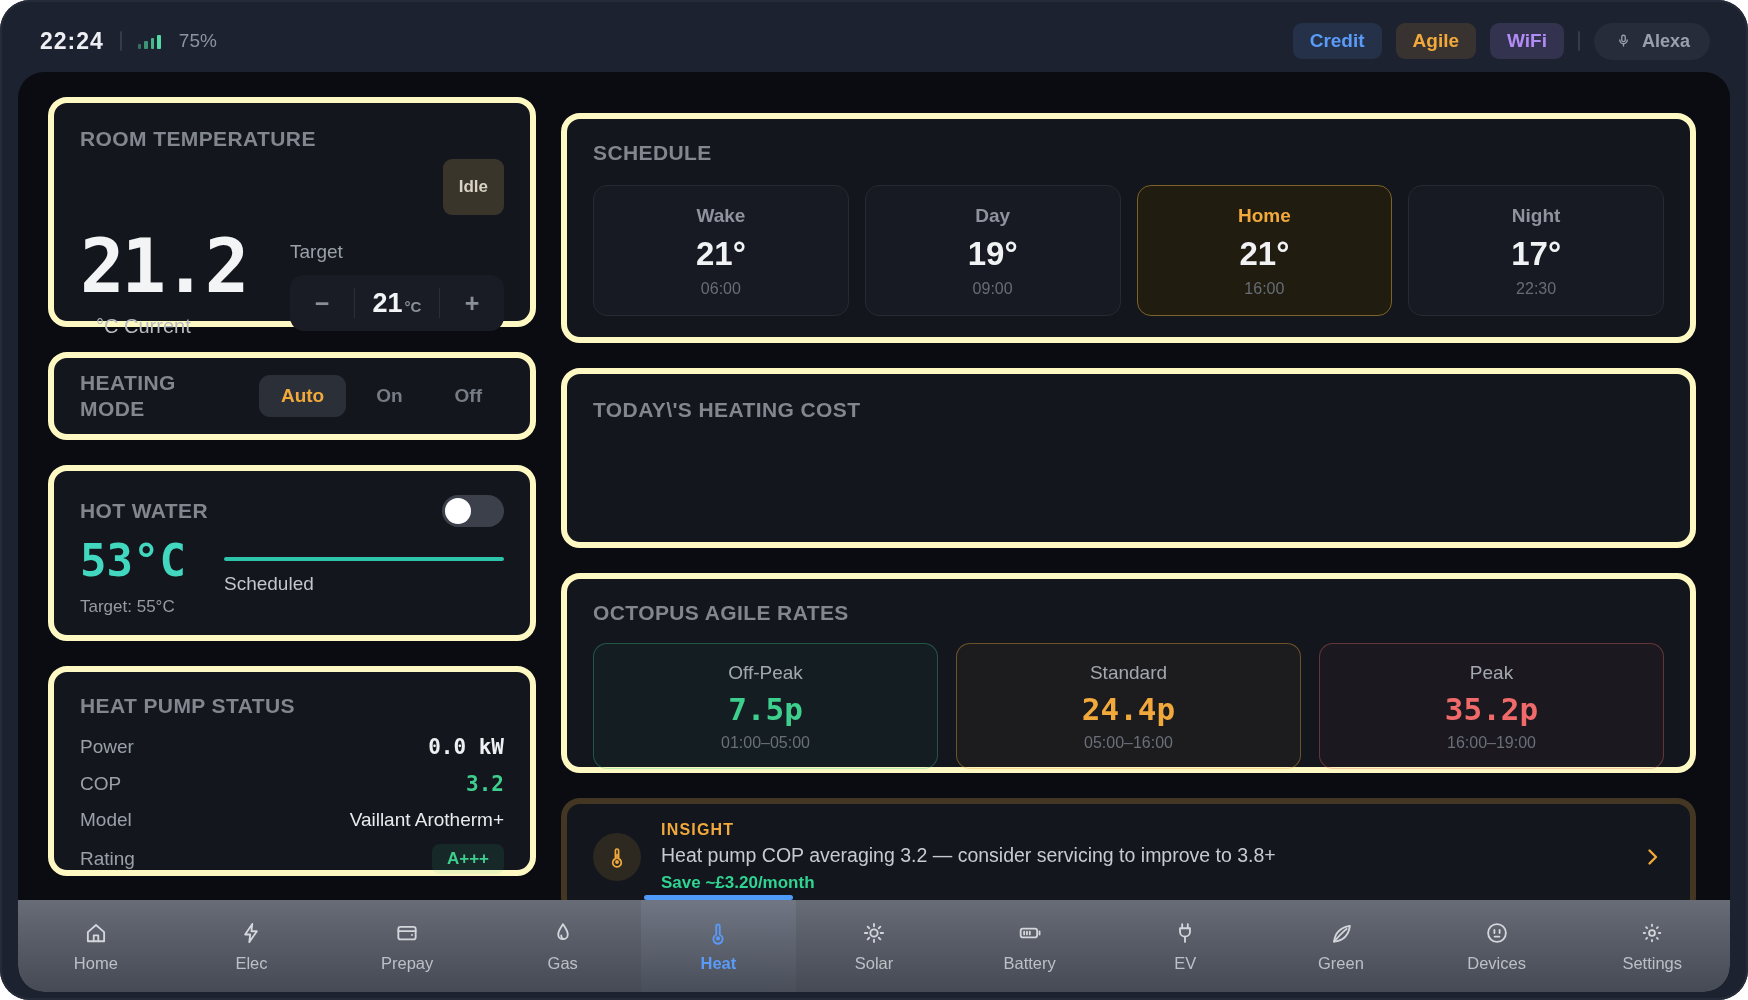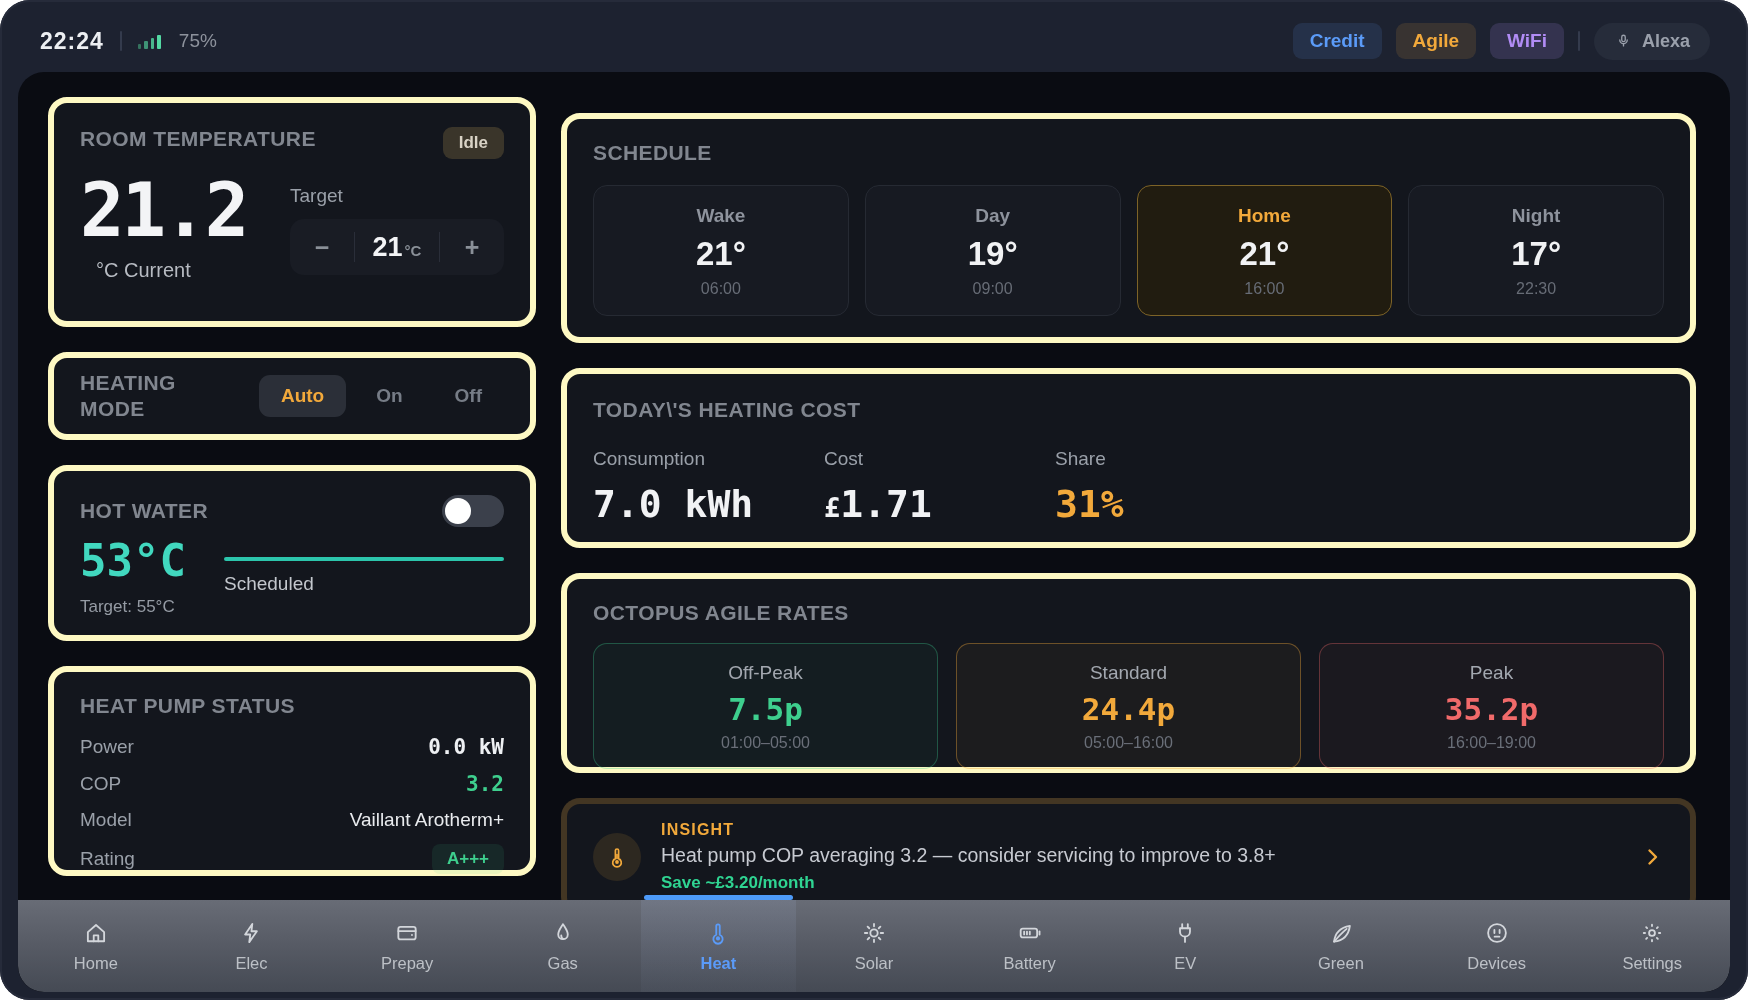--- a/index.html
+++ b/index.html
@@ -45,21 +45,21 @@
   .content { display: grid; grid-template-columns: 488px 1fr; gap: 25px; padding: 25px 34px 0 30px; }
   .col { display: flex; flex-direction: column; gap: 25px; }
   .card { background: #13161d; border: 6px solid #fef9c3; border-radius: 19px; padding: 24px 26px; }
   .card-title { font-size: 21px; font-weight: bold; color: #81868f; letter-spacing: .4px; }
   .mono { font-family: "DejaVu Sans Mono", monospace; }
 
   
   .card.room { height: 230px; }
   .card-head { display: flex; justify-content: space-between; align-items: flex-start; }
   .idle-badge { background: #3a352a; color: #d8d2c5; font-size: 17px; font-weight: bold;
-                border-radius: 9px; padding: 6px 16px; }
+                border-radius: 9px; padding: 18px 16px; margin-top: 32px; }
   .room-body { display: flex; justify-content: space-between; margin-top: 14px; }
   .big-temp { font-family: "DejaVu Sans Mono", monospace; font-weight: bold; font-size: 74px;
               line-height: 1; color: #f3f4f6; letter-spacing: -3px; }
   .current-label { font-size: 20px; color: #b7bbc2; margin-top: 12px; margin-left: 16px; }
   .target-block { padding-top: 12px; }
   .target-label { font-size: 19px; color: #9aa0a9; margin-bottom: 12px; }
   .stepper { display: flex; align-items: center; background: #191c24; border-radius: 14px;
              height: 56px; width: 214px; }
   .step-btn { width: 64px; text-align: center; color: #8a9098; font-size: 25px; font-weight: bold; cursor: pointer; }
   .step-divider { width: 1px; height: 30px; background: #2a2e39; }
@@ -295,34 +295,20 @@
             <div class="slot">
               <div class="slot-name">Night</div>
               <div class="slot-temp">17°</div>
               <div class="slot-time">22:30</div>
             </div>
           </div>
         </div>
 
         <div class="card cost">
           <span class="card-title">TODAY\'S HEATING COST</span>
-          <div class="stats">
-            <div class="stat">
-              <div class="stat-label">Consumption</div>
-              <div class="stat-value">7.0 kWh</div>
-            </div>
-            <div class="stat">
-              <div class="stat-label">Cost</div>
-              <div class="stat-value"><span class="stat-prefix">£</span><span>1.71</span></div>
-            </div>
-            <div class="stat">
-              <div class="stat-label">Share</div>
-              <div class="stat-value amber">31%</div>
-            </div>
-          </div>
         </div>
 
         <div class="card rates-card">
           <span class="card-title">OCTOPUS AGILE RATES</span>
           <div class="rates">
             <div class="rate green">
               <div class="rate-name">Off-Peak</div>
               <div class="rate-price">7.5p</div>
               <div class="rate-period">01:00–05:00</div>
             </div>

